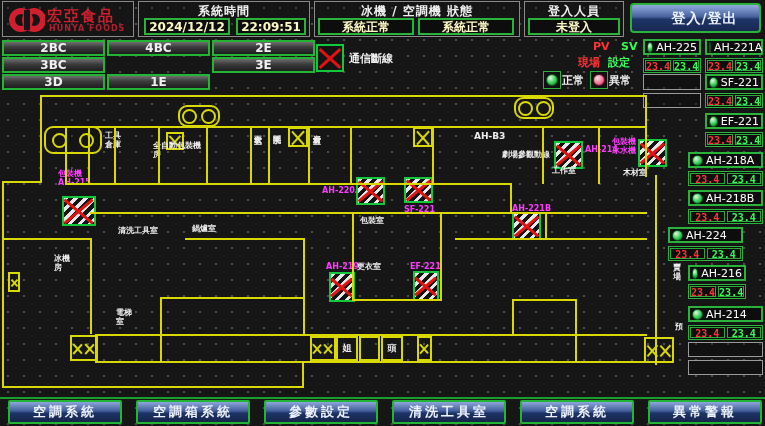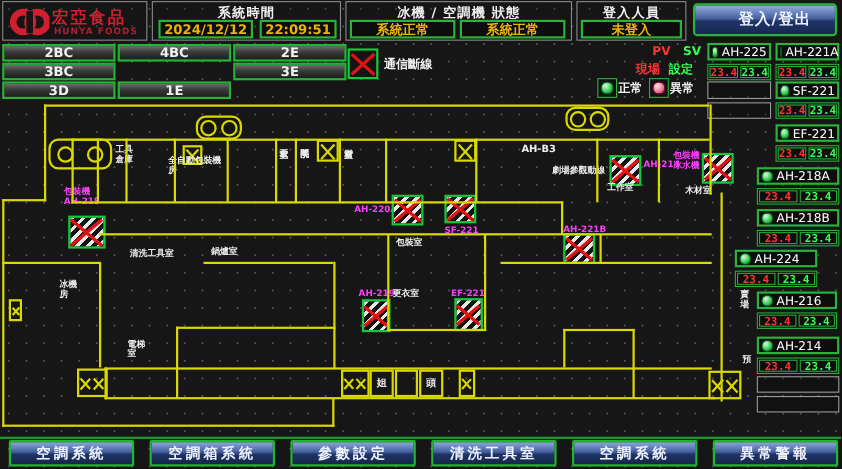--- a/index.html
+++ b/index.html
@@ -6,21 +6,21 @@
   #screen{position:relative;width:765px;height:426px;overflow:hidden;
     background-color:#161616;
     background-image:radial-gradient(circle,#4d4d4d 1px,transparent 1.4px);
     background-size:16px 16px;
     font-family:"DejaVu Sans","Liberation Sans",sans-serif;color:#eee;}
   .abs{position:absolute;}
   
   .hpanel{position:absolute;top:1px;height:36px;border:1px solid #8a8a8a;background:rgba(20,20,20,.25);box-sizing:border-box;}
   .ptitle{position:absolute;top:1px;left:0;right:0;text-align:center;font-size:12px;font-weight:bold;color:#f0f0f0;letter-spacing:1px;}
   .field{position:absolute;background:#0d0d0d;border:2px solid #2ab23a;box-sizing:border-box;
-    color:#eab308;font-size:12px;font-weight:bold;text-align:center;line-height:14px;}
+    color:#fef9c3;font-size:12px;font-weight:bold;text-align:center;line-height:14px;}
   .logo-title{position:absolute;left:44px;top:5px;color:#d01f2e;font-size:15px;font-weight:bold;letter-spacing:2px;}
   .logo-sub{position:absolute;left:46px;top:22px;color:#b02030;font-size:8px;font-weight:bold;letter-spacing:1px;}
   .bluebtn{position:absolute;box-sizing:border-box;border:2px solid #2ab23a;border-radius:4px;
     background:linear-gradient(#93abdd,#47629f 45%,#1f3568 55%,#172850);
     color:#eef2ff;font-weight:bold;text-align:center;cursor:pointer;padding-left:18px;}
   
   .fbtn{position:absolute;width:103px;height:16px;box-sizing:border-box;border:2px solid #23b435;
     background:linear-gradient(#6e6e6e,#3a3a3a 45%,#1d1d1d);color:#f0f0f0;
     font-size:12px;font-weight:bold;text-align:center;line-height:12px;cursor:pointer;}
   
@@ -195,21 +195,21 @@
   <div class="unit" style="left:668px;top:227px;width:75px;">
     <div class="uname">
         <span class="led"></span>
         <span class="nm">AH-224</span>
       </div>
     <div class="uvals">
         <b class="pv">23.4</b>
         <b class="sv">23.4</b>
       </div>
   </div>
-  <div class="unit" style="left:688px;top:265px;width:73px;">
+  <div class="unit" style="left:688px;top:265px;width:58px;">
     <div class="uname">
         <span class="led"></span>
         <span class="nm">AH-216</span>
       </div>
     <div class="uvals">
         <b class="pv">23.4</b>
         <b class="sv">23.4</b>
       </div>
   </div>
   <div class="unit" style="left:688px;top:306px;width:75px;">

